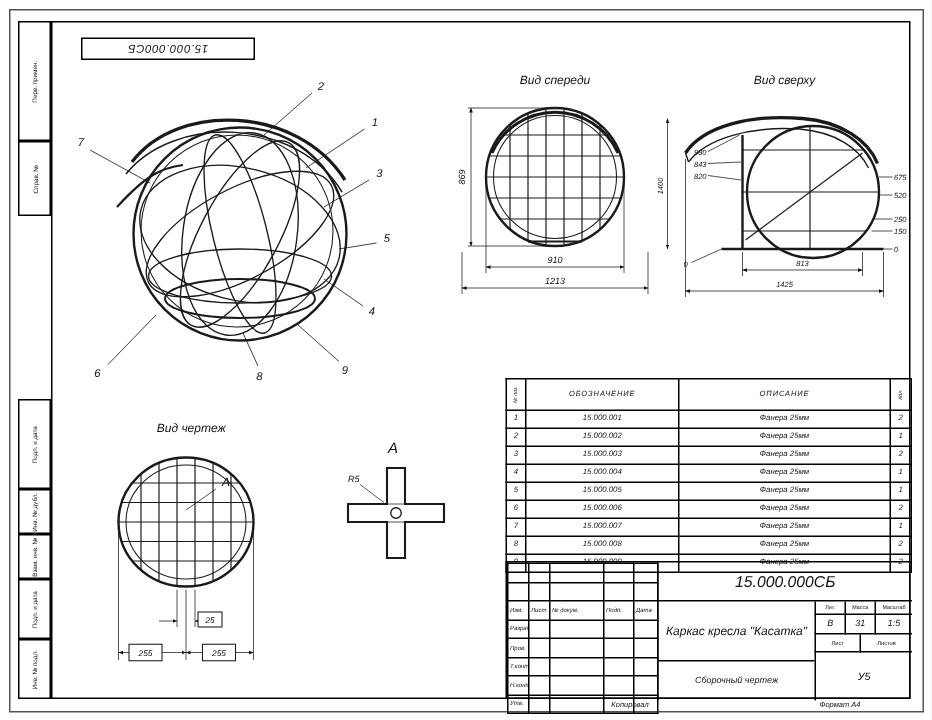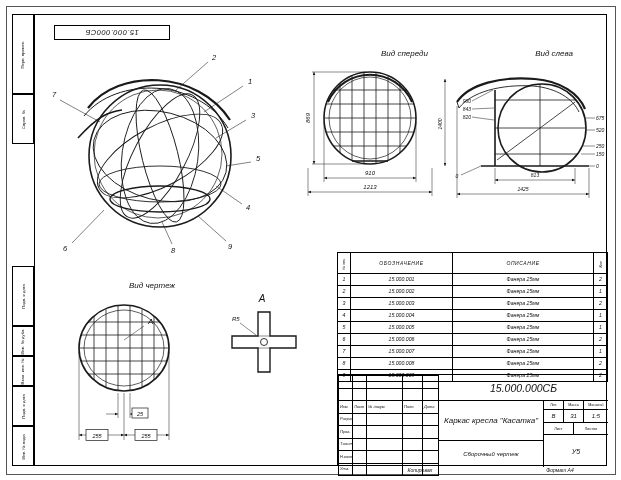--- a/index.html
+++ b/index.html
@@ -1,21 +1,21 @@
 <!DOCTYPE html>
 <html><head>
 <meta charset="utf-8">
 <style>
   html,body{margin:0;padding:0;background:#e8e8e8;}
   #sheet{position:relative;width:621px;height:480px;background:#ffffff;overflow:hidden;
          font-family:"Liberation Sans",sans-serif;color:#111;}
   .abs{position:absolute;}
   #paper-edge{position:absolute;left:6px;top:6px;width:608px;height:467px;border:1px solid #555;}
   #frame{position:absolute;left:34px;top:14px;width:573px;height:452px;border:1.8px solid #000;box-sizing:border-box;}
-  .vtitle{font-size:8px;font-style:italic;text-align:right;}
+  .vtitle{font-size:8px;font-style:italic;text-align:center;}
   svg text{font-family:"Liberation Sans",sans-serif;font-style:italic;fill:#111;}
   
   .mlab{position:absolute;left:12px;width:22px;border:0.8px solid #000;box-sizing:border-box;
         display:flex;align-items:center;justify-content:center;}
   .mlab span{transform:rotate(-90deg);font-size:4.2px;white-space:nowrap;}
   
   #stamp{position:absolute;left:54px;top:25px;width:116px;height:15px;border:1px solid #000;box-sizing:border-box;
          display:flex;align-items:center;justify-content:center;}
   #stamp span{transform:rotate(180deg);font-size:7.5px;font-style:italic;letter-spacing:0.5px;}
   
@@ -143,21 +143,21 @@
         <line x1="132" y1="106" x2="132" y2="134"></line>
       <line x1="8" y1="130" x2="132" y2="130" marker-start="url(#arF)" marker-end="url(#arF)"></line>
     </g>
     <g font-size="6" text-anchor="middle">
       <text x="10" y="56" transform="rotate(-90 10 56)">869</text>
       <text x="70" y="113">910</text>
       <text x="70" y="127">1213</text>
     </g>
   </svg>
 
-  <div class="abs vtitle" style="left:473px;top:49px;width:100px">Вид слева</div>
+  <div class="abs vtitle" style="left:473px;top:49px;width:100px">Вид сверху</div>
   <svg class="abs" style="left:437px;top:66px" width="172" height="142" viewBox="0 0 172 142">
     <defs>
         <marker id="arL" markerWidth="7" markerHeight="7" refX="6" refY="3.5" orient="auto-start-reverse">
           <path d="M0,1 L6,3.5 L0,6 Z" fill="#111"></path>
         </marker>
       </defs>
     <g fill="none" stroke="#1a1a1a">
       <circle cx="105" cy="62" r="44" stroke-width="1.6"></circle>
       <line x1="58" y1="24" x2="58" y2="100" stroke-width="1.6"></line>
       <path d="M20,36 C32,18 64,10 98,13 C124,15 142,28 148,43" stroke-width="2.2"></path>

